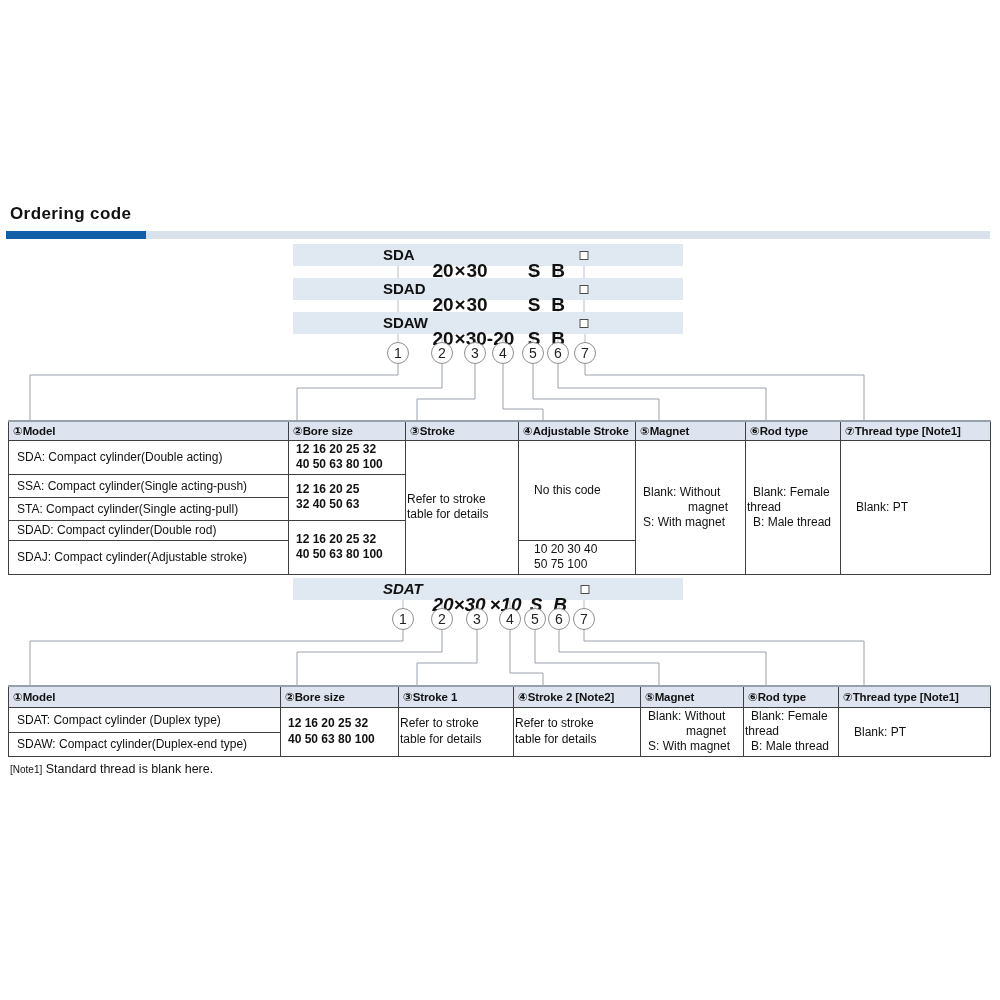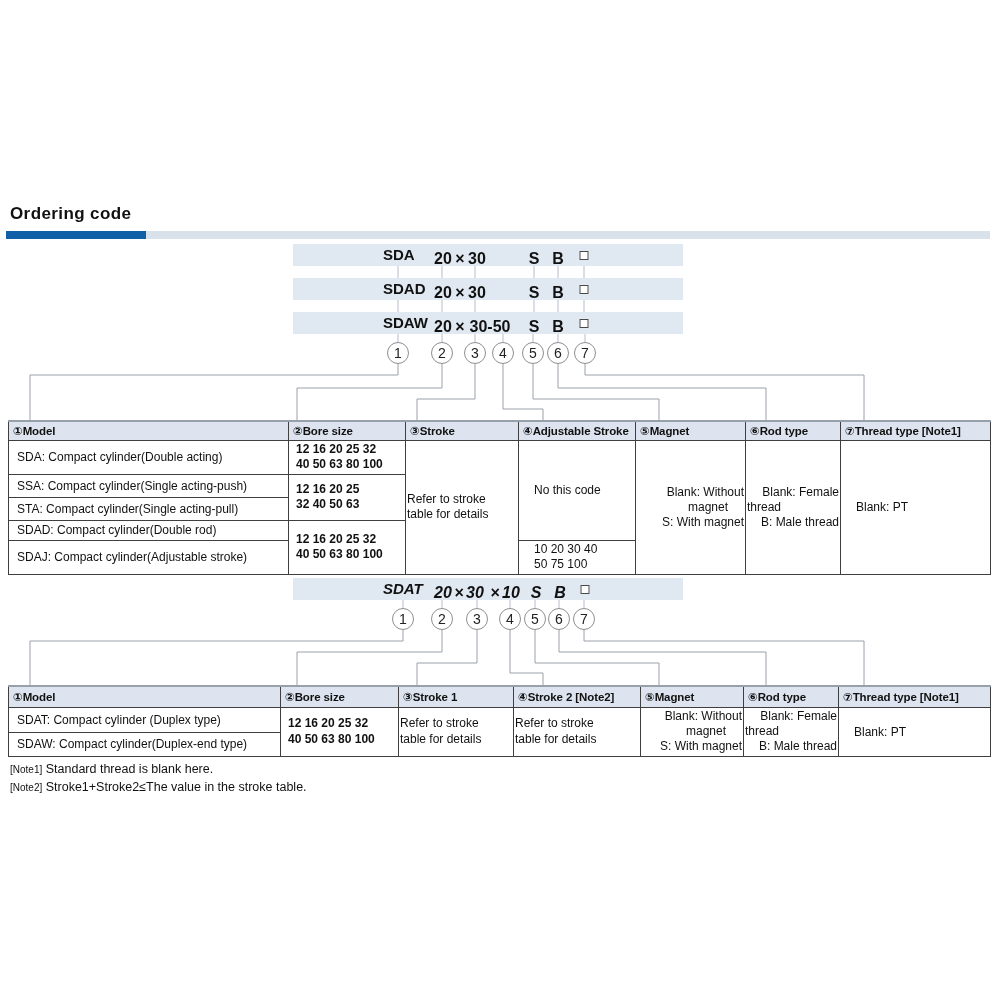--- a/index.html
+++ b/index.html
@@ -4,42 +4,42 @@
 <style>
   html,body{margin:0;padding:0;background:#fff;}
   .page{position:relative;width:1000px;height:1000px;background:#ffffff;overflow:hidden;
         font-family:"Liberation Sans","DejaVu Sans",sans-serif;color:#1a1a1a;}
   .page-title{position:absolute;left:10px;top:204px;margin:0;font-size:17px;font-weight:bold;
         letter-spacing:0.4px;color:#111;}
   .rule-dark{position:absolute;left:6px;top:231px;width:140px;height:8px;background:#1160a7;}
   .rule-light{position:absolute;left:146px;top:231px;width:844px;height:8px;background:#d9e2eb;}
 
   .code-bar{position:absolute;left:293px;width:390px;height:22px;background:#e0e8f2;}
-  .cb-el{position:absolute;top:4px;transform:translateX(-50%);line-height:22px;
-        font-weight:bold;font-size:16px;color:#111;white-space:nowrap;}
+  .cb-el{position:absolute;top:16px;transform:translateX(-50%);line-height:22px;
+        font-weight:bold;font-size:19px;color:#111;white-space:nowrap;}
   .cb-model{position:absolute;left:90px;top:0;line-height:22px;font-weight:bold;font-size:15px;color:#111;white-space:nowrap;}
   .blank-box{position:absolute;top:7px;width:7px;height:7px;border:1.5px solid #4a4a4a;background:#fff;transform:translateX(-50%);}
 
   .circle{position:absolute;width:20px;height:20px;border:1px solid #8f8f8f;border-radius:50%;
         background:#fff;text-align:center;line-height:20px;font-size:14px;color:#222;}
 
   svg.connectors{position:absolute;left:0;top:0;}
 
   table.spec{position:absolute;border-collapse:collapse;table-layout:fixed;background:#fff;
         font-size:12px;color:#111;}
   table.spec th,table.spec td{border:1px solid #3f3f3f;overflow:hidden;}
   table.spec{border-top:2px solid #97a1ac;}
   table.spec th{background:#dde4ef;text-align:left;font-size:11.5px;font-weight:bold;
         padding:1px 1px 1px 4px;letter-spacing:-0.1px;white-space:nowrap;}
   td.model{text-align:left;padding-left:8px;}
   td.pre{white-space:pre-line;line-height:1.3;}
   td.bore{text-align:left;padding-left:7px;font-weight:bold;}
   td.ctr{text-align:left;}
   td.lft{text-align:left;padding-left:15px;margin-left:22px;}
-  .ln-l{text-align:right;padding-left:6px;line-height:1.25;}
+  .ln-l{text-align:left;padding-left:6px;line-height:1.25;}
   .ln-r{text-align:right;padding-right:16px;line-height:1.25;}
   .ln-r2{padding-right:8px;line-height:1.25;}
 
   .note{position:absolute;left:10px;font-size:12.5px;color:#111;}
   .note .tag{font-size:10px;}
 </style>
 </head>
 <body>
 
 <div class="page">
@@ -95,21 +95,21 @@
     <span class="cb-el" style="left:184px;">30</span>
     <span class="cb-el" style="left:241px;">S</span>
     <span class="cb-el" style="left:265px;">B</span>
     <span class="blank-box" style="left:291px;"></span>
   </div>
 
   <div class="code-bar" style="top:312px;">
     <span class="cb-model">SDAW</span>
     <span class="cb-el" style="left:150px;">20</span>
     <span class="cb-el" style="left:167px;">×</span>
-    <span class="cb-el" style="left:197px;">30-50</span>
+    <span class="cb-el" style="left:197px;">30-20</span>
     <span class="cb-el" style="left:241px;">S</span>
     <span class="cb-el" style="left:265px;">B</span>
     <span class="blank-box" style="left:291px;"></span>
   </div>
 
   <div class="circle" style="left:387px;top:342px;">1</div>
   <div class="circle" style="left:431px;top:342px;">2</div>
   <div class="circle" style="left:464px;top:342px;">3</div>
   <div class="circle" style="left:492px;top:342px;">4</div>
   <div class="circle" style="left:522px;top:342px;">5</div>
@@ -239,18 +239,14 @@
     <tr style="height:24px">
       <td class="model">SDAW: Compact cylinder(Duplex-end type)</td>
     </tr>
   </tbody>
     </table>
 
   <div class="note" style="top:762px;">
     <span class="tag">[Note1]</span>
     <span>Standard thread is blank here.</span>
   </div>
-  <div class="note" style="top:780px;">
-    <span class="tag">[Note2]</span>
-    <span>Stroke1+Stroke2≤The value in the stroke table.</span>
-  </div>
 
 </div>
 
 </body></html>

